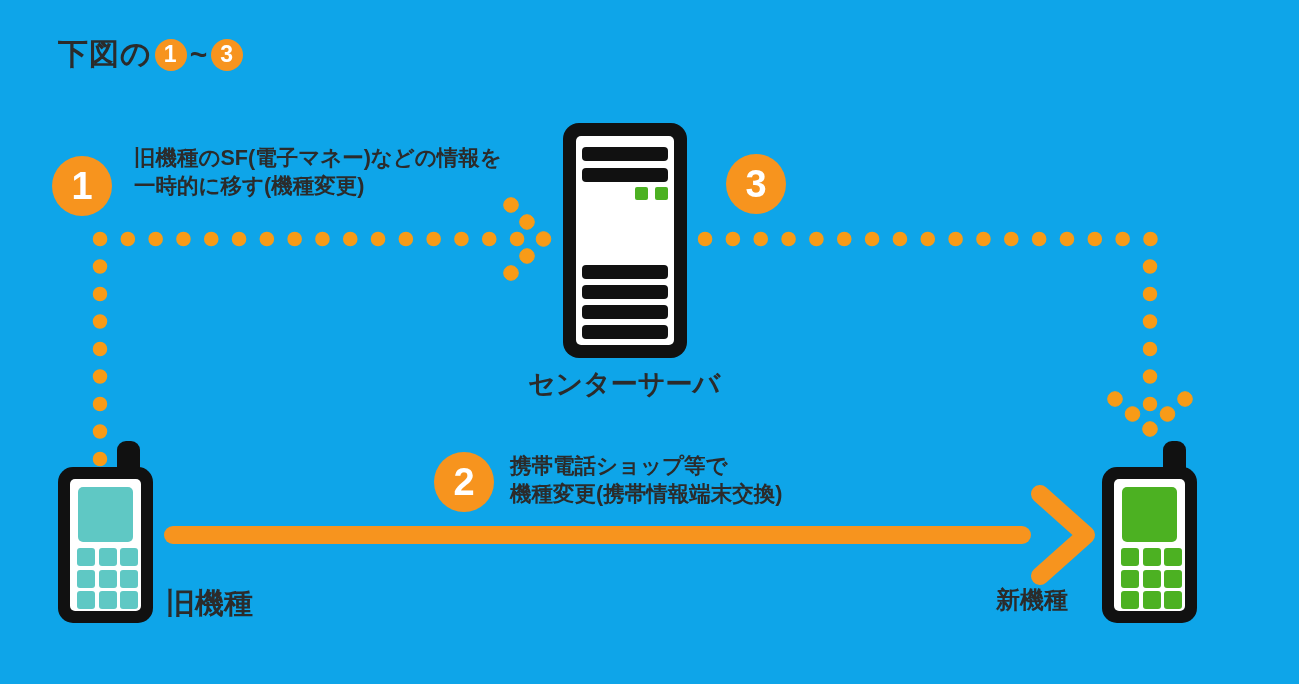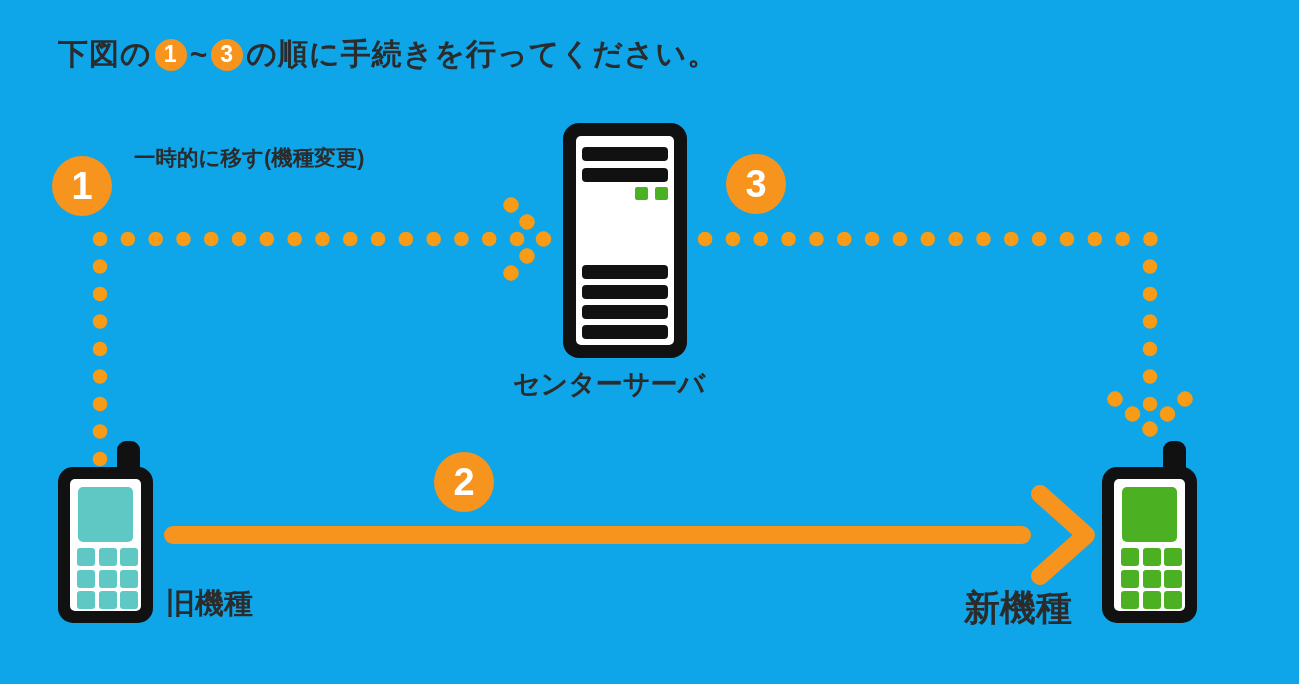--- a/index.html
+++ b/index.html
@@ -46,39 +46,38 @@
   .phoneinner{position:absolute;left:12px;top:12px;width:71px;height:132px;background:#fff;border-radius:5px;}
   .screen{position:absolute;left:8px;top:8px;width:55px;height:55px;border-radius:5px;}
   .keypad{position:absolute;left:7px;top:69px;display:grid;
           grid-template-columns:repeat(3,18px);grid-template-rows:repeat(3,18px);gap:3.5px;}
   .key{border-radius:3px;}
   .teal{background:#5fc8c4;}
   .green{background:#4cb122;}
 
   
   .nodelabel{position:absolute;font-weight:bold;color:#2b2b2b;white-space:nowrap;text-align:center;}
-  .label-server{left:489px;top:366px;width:240px;text-align:center;font-size:27px;}
+  .label-server{left:504px;top:366px;width:240px;text-align:center;font-size:27px;}
   .label-old{left:166px;top:584px;font-size:29px;}
-  .label-new{left:964px;top:584px;font-size:36px;}
+  .label-new{left:996px;top:584px;font-size:24px;}
 </style>
 </head>
 <body>
 
 <div class="canvas">
 
   <div class="title">
     <span>下図の</span>
     <span class="tbadge">
         <span>1</span>
       </span>
     <span>~</span>
     <span class="tbadge">
         <span>3</span>
       </span>
-    <span>の順に手続きを行ってください。</span>
   </div>
 
   <svg class="overlay" viewBox="0 0 1299 684" xmlns="http://www.w3.org/2000/svg">
 
     <g stroke="#f89b17" fill="#f89b17">
       <line x1="100" y1="239" x2="518" y2="239" stroke-width="14.5" stroke-linecap="round" stroke-dasharray="0.1 27.7"></line>
       <line x1="100" y1="266.5" x2="432" y2="266.5" transform="rotate(90 100 266.5)" stroke-width="14.5" stroke-linecap="round" stroke-dasharray="0.1 27.4"></line>
       <circle cx="511" cy="205" r="7.3"></circle>
       <circle cx="527" cy="222" r="7.3"></circle>
       <circle cx="543.5" cy="239" r="7.3"></circle>
@@ -99,31 +98,36 @@
     <g stroke="#f7941e" fill="none" stroke-linecap="round" stroke-linejoin="round">
       <line x1="173" y1="535" x2="1022" y2="535" stroke-width="18"></line>
       <polyline points="1040,494 1086,535 1040,576" stroke-width="18"></polyline>
     </g>
   </svg>
 
   <div class="badge badge1">
     <span>1</span>
   </div>
   <div class="steptext steptext1">
+    <div>旧機種のSF(電子マネー)などの情報を</div>
     <div>一時的に移す(機種変更)</div>
   </div>
 
   <div class="badge badge3">
     <span>3</span>
   </div>
   <div class="steptext steptext3">
   </div>
 
   <div class="badge badge2">
     <span>2</span>
+  </div>
+  <div class="steptext steptext2">
+    <div>携帯電話ショップ等で</div>
+    <div>機種変更(携帯情報端末交換)</div>
   </div>
 
   <div class="server">
     <div class="inner">
       <div class="bar t1"></div>
       <div class="bar t2"></div>
       <div class="led l1"></div>
       <div class="led l2"></div>
       <div class="bar b1"></div>
       <div class="bar b2"></div>

